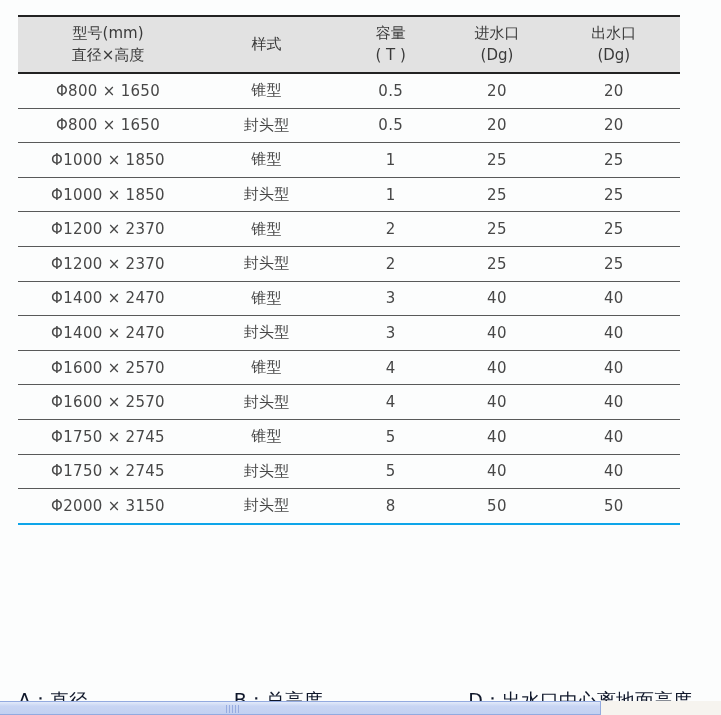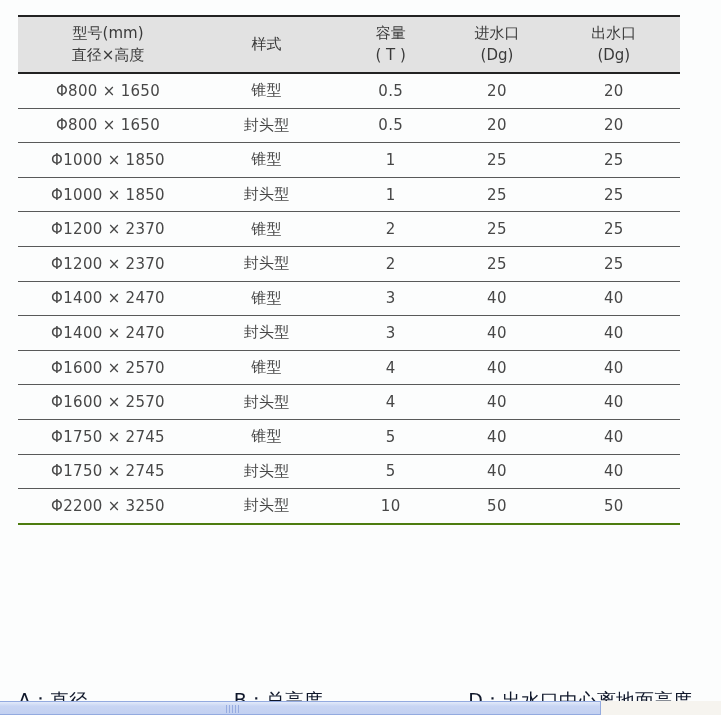--- a/index.html
+++ b/index.html
@@ -21,21 +21,21 @@
     position: absolute;
     left: 18px;
     top: 15px;
     width: 662px;
   }
   table.spec {
     width: 662px;
     border-collapse: collapse;
     table-layout: fixed;
     border-top: 2px solid #222;
-    border-bottom: 2px solid #4d7c0f;
+    border-bottom: 2px solid #0ea5e9;
   }
   table.spec thead th {
     background: #e2e2e2;
     border-bottom: 2px solid #222;
     height: 55px;
     font-weight: normal;
     font-size: 15px;
     line-height: 1.45;
     color: #3a3a3a;
     text-align: center;
@@ -215,23 +215,23 @@
           <td>40</td>
         </tr>
         <tr>
           <td>Φ1750 × 2745</td>
           <td>封头型</td>
           <td>5</td>
           <td>40</td>
           <td>40</td>
         </tr>
         <tr>
-          <td>Φ2200 × 3250</td>
-          <td>封头型</td>
-          <td>10</td>
+          <td>Φ2000 × 3150</td>
+          <td>封头型</td>
+          <td>8</td>
           <td>50</td>
           <td>50</td>
         </tr>
       </tbody>
   </table>
 </div>
 
 <div class="footnote">
   <span>A：直径</span>
   <span>B：总高度</span>

